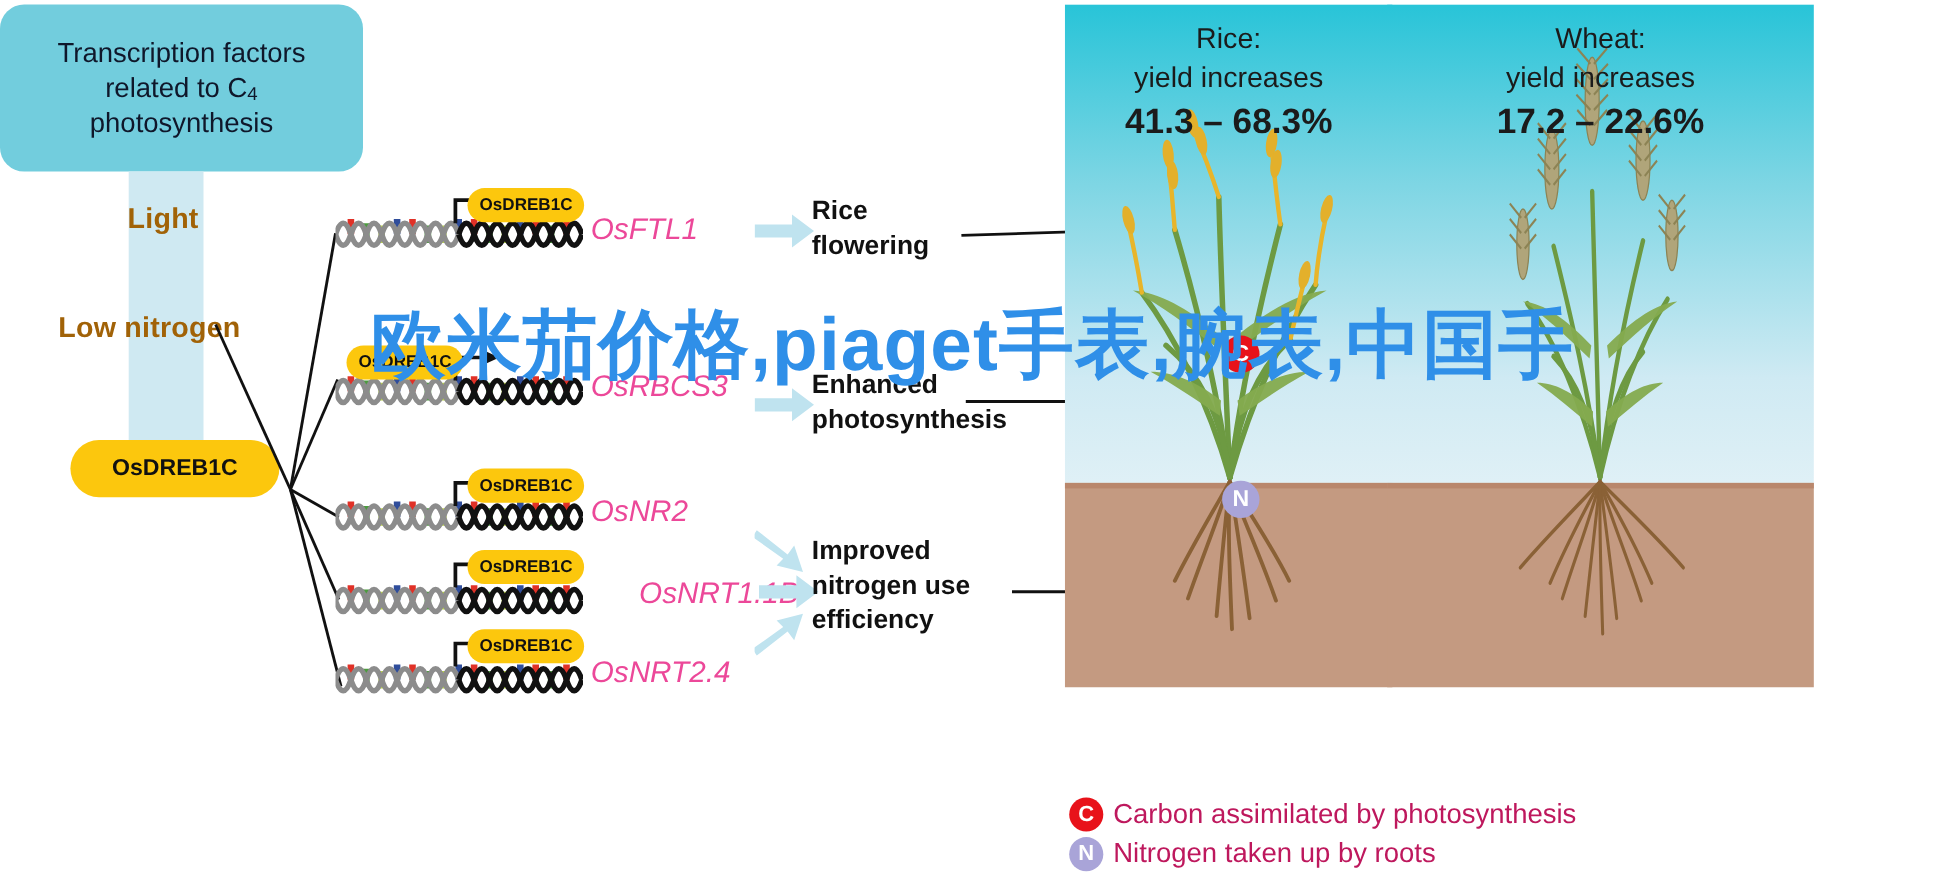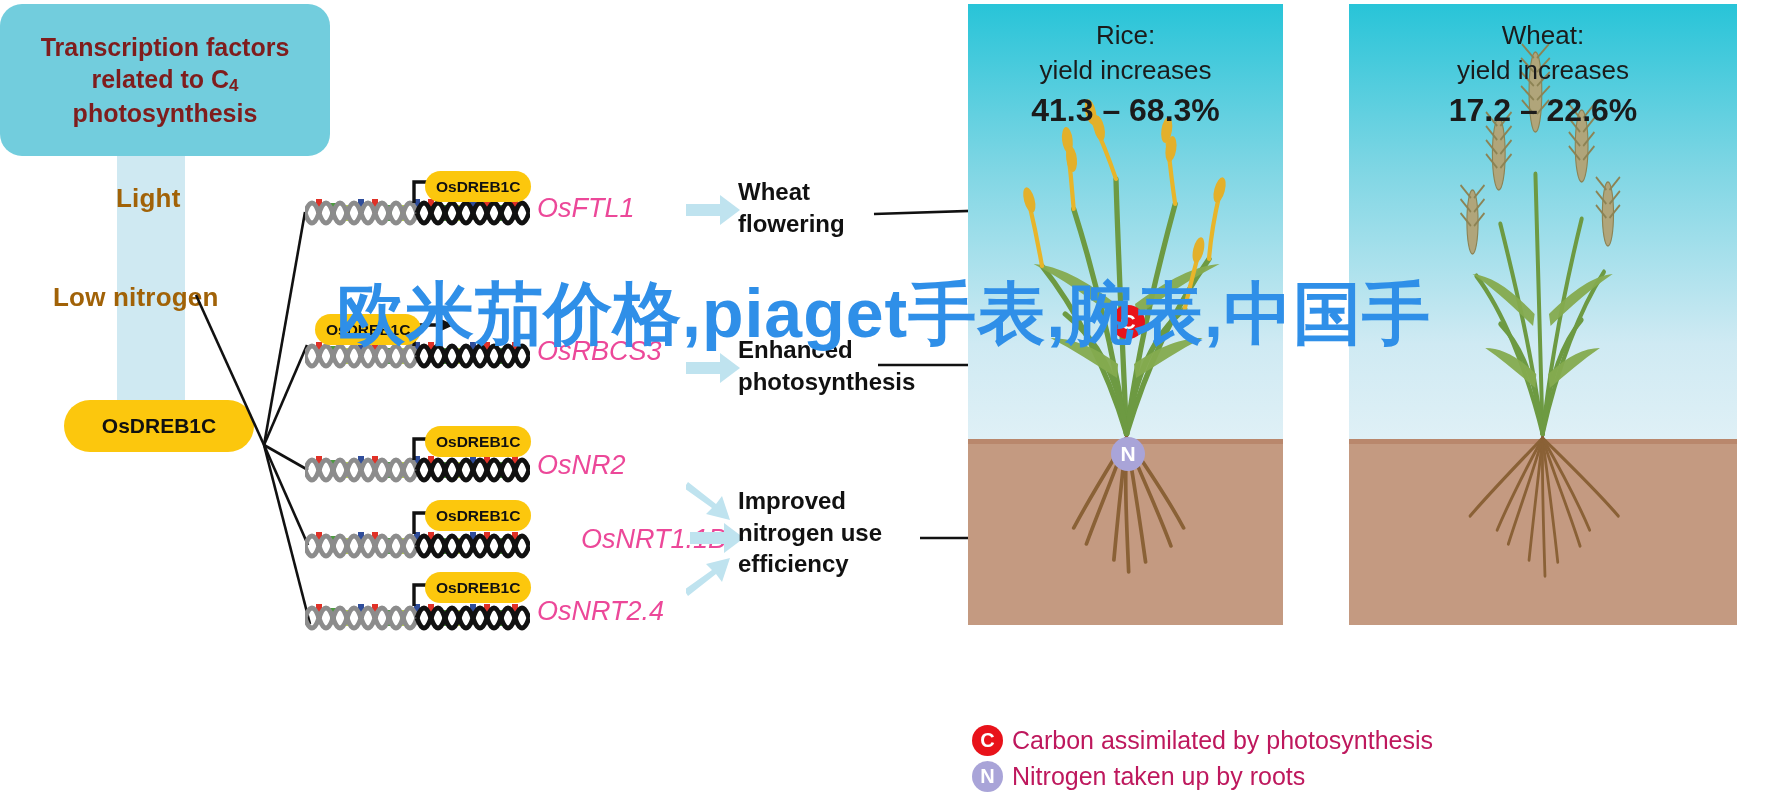--- a/index.html
+++ b/index.html
@@ -3,22 +3,22 @@
 <meta charset="utf-8">
 <style>
   html,body{margin:0;padding:0;background:#ffffff;}
   body{width:1768px;height:801px;position:relative;overflow:hidden;
        font-family:"Liberation Sans","DejaVu Sans",sans-serif;color:#1a1a1a;}
   .abs{position:absolute;}
 
   
   #tf-box{left:0;top:4px;width:330px;height:152px;background:#72cddd;
           border-radius:22px;display:flex;align-items:center;justify-content:center;}
-  #tf-box .txt{font-size:25px;line-height:1.28;text-align:center;color:#7f1d1d;
-               font-weight:700;padding:0 14px;}
+  #tf-box .txt{font-size:25px;line-height:1.28;text-align:center;color:#0f172a;
+               font-weight:400;padding:0 14px;}
   #tf-box .txt sub{font-size:17px;vertical-align:-3px;}
 
   
   #light-band{left:117px;top:156px;width:68px;height:260px;background:#cfe9f2;}
 
   .cond{font-weight:bold;font-size:26px;color:#a16207;letter-spacing:.2px;}
   #lbl-light{left:116px;top:183px;}
   #lbl-lown{left:53px;top:248px;margin-top:34px;}
 
   
@@ -290,34 +290,34 @@
   <path d="M2,4 L30,26 L36,18 L44,42 L20,36 L26,30 L-2,10 Z" fill="#bfe3ef"></path>
 </svg>
 <svg class="abs" style="left:690px;top:518px;width:56px;height:40px;" viewBox="0 0 56 40">
   <path d="M0,14 L34,14 L34,5 L54,20 L34,35 L34,26 L0,26 Z" fill="#bfe3ef"></path>
 </svg>
 <svg class="abs" style="left:686px;top:556px;width:56px;height:44px;" viewBox="0 0 56 44">
   <path d="M2,40 L30,18 L36,26 L44,2 L20,8 L26,14 L-2,34 Z" fill="#bfe3ef"></path>
 </svg>
 
 <div class="outcome" style="left:738px;top:176px;">
-  <span>Wheat</span><br>
+  <span>Rice</span><br>
   <span>flowering</span>
 </div>
 <div class="outcome" style="left:738px;top:334px;">
   <span>Enhanced</span><br>
   <span>photosynthesis</span>
 </div>
 <div class="outcome" style="left:738px;top:485px;">
   <span>Improved</span><br>
   <span>nitrogen use</span><br>
   <span>efficiency</span>
 </div>
 
-<div class="panel" style="left:968px;width:298px;padding-left:17px;">
+<div class="panel" style="left:968px;width:298px;">
   <div class="sky"></div>
   <div class="soil">
       <div class="soil-top"></div>
     </div>
 
   <svg style="position:absolute;left:0;top:0;width:100%;height:100%;" viewBox="0 0 298 621" preserveAspectRatio="none">
     <g stroke="#6d9a42" stroke-width="5" fill="none" stroke-linecap="round">
       <path d="M150,430 C146,340 142,250 140,175"></path>
       <path d="M150,430 C160,350 178,270 196,200"></path>
       <path d="M150,430 C138,350 120,272 100,205"></path>
@@ -362,21 +362,21 @@
       <path d="M150,434 C168,462 188,492 204,524"></path>
     </g>
   </svg>
   <div class="panel-cap">
     <span>Rice:</span><br>
     <span>yield increases</span>
     <span class="pct">41.3 – 68.3%</span>
   </div>
 </div>
 
-<div class="panel" style="left:1349px;width:388px;">
+<div class="panel" style="left:1261px;width:388px;">
   <div class="sky"></div>
   <div class="soil">
       <div class="soil-top"></div>
     </div>
   <svg style="position:absolute;left:0;top:0;width:100%;height:100%;" viewBox="0 0 487 621" preserveAspectRatio="none">
     <g stroke="#6d9a42" stroke-width="5" fill="none" stroke-linecap="round">
       <path d="M243,430 C240,340 236,250 234,170"></path>
       <path d="M243,430 C254,350 272,280 292,215"></path>
       <path d="M243,430 C230,352 210,284 190,220"></path>
       <path d="M243,430 C262,362 290,305 320,268"></path>

